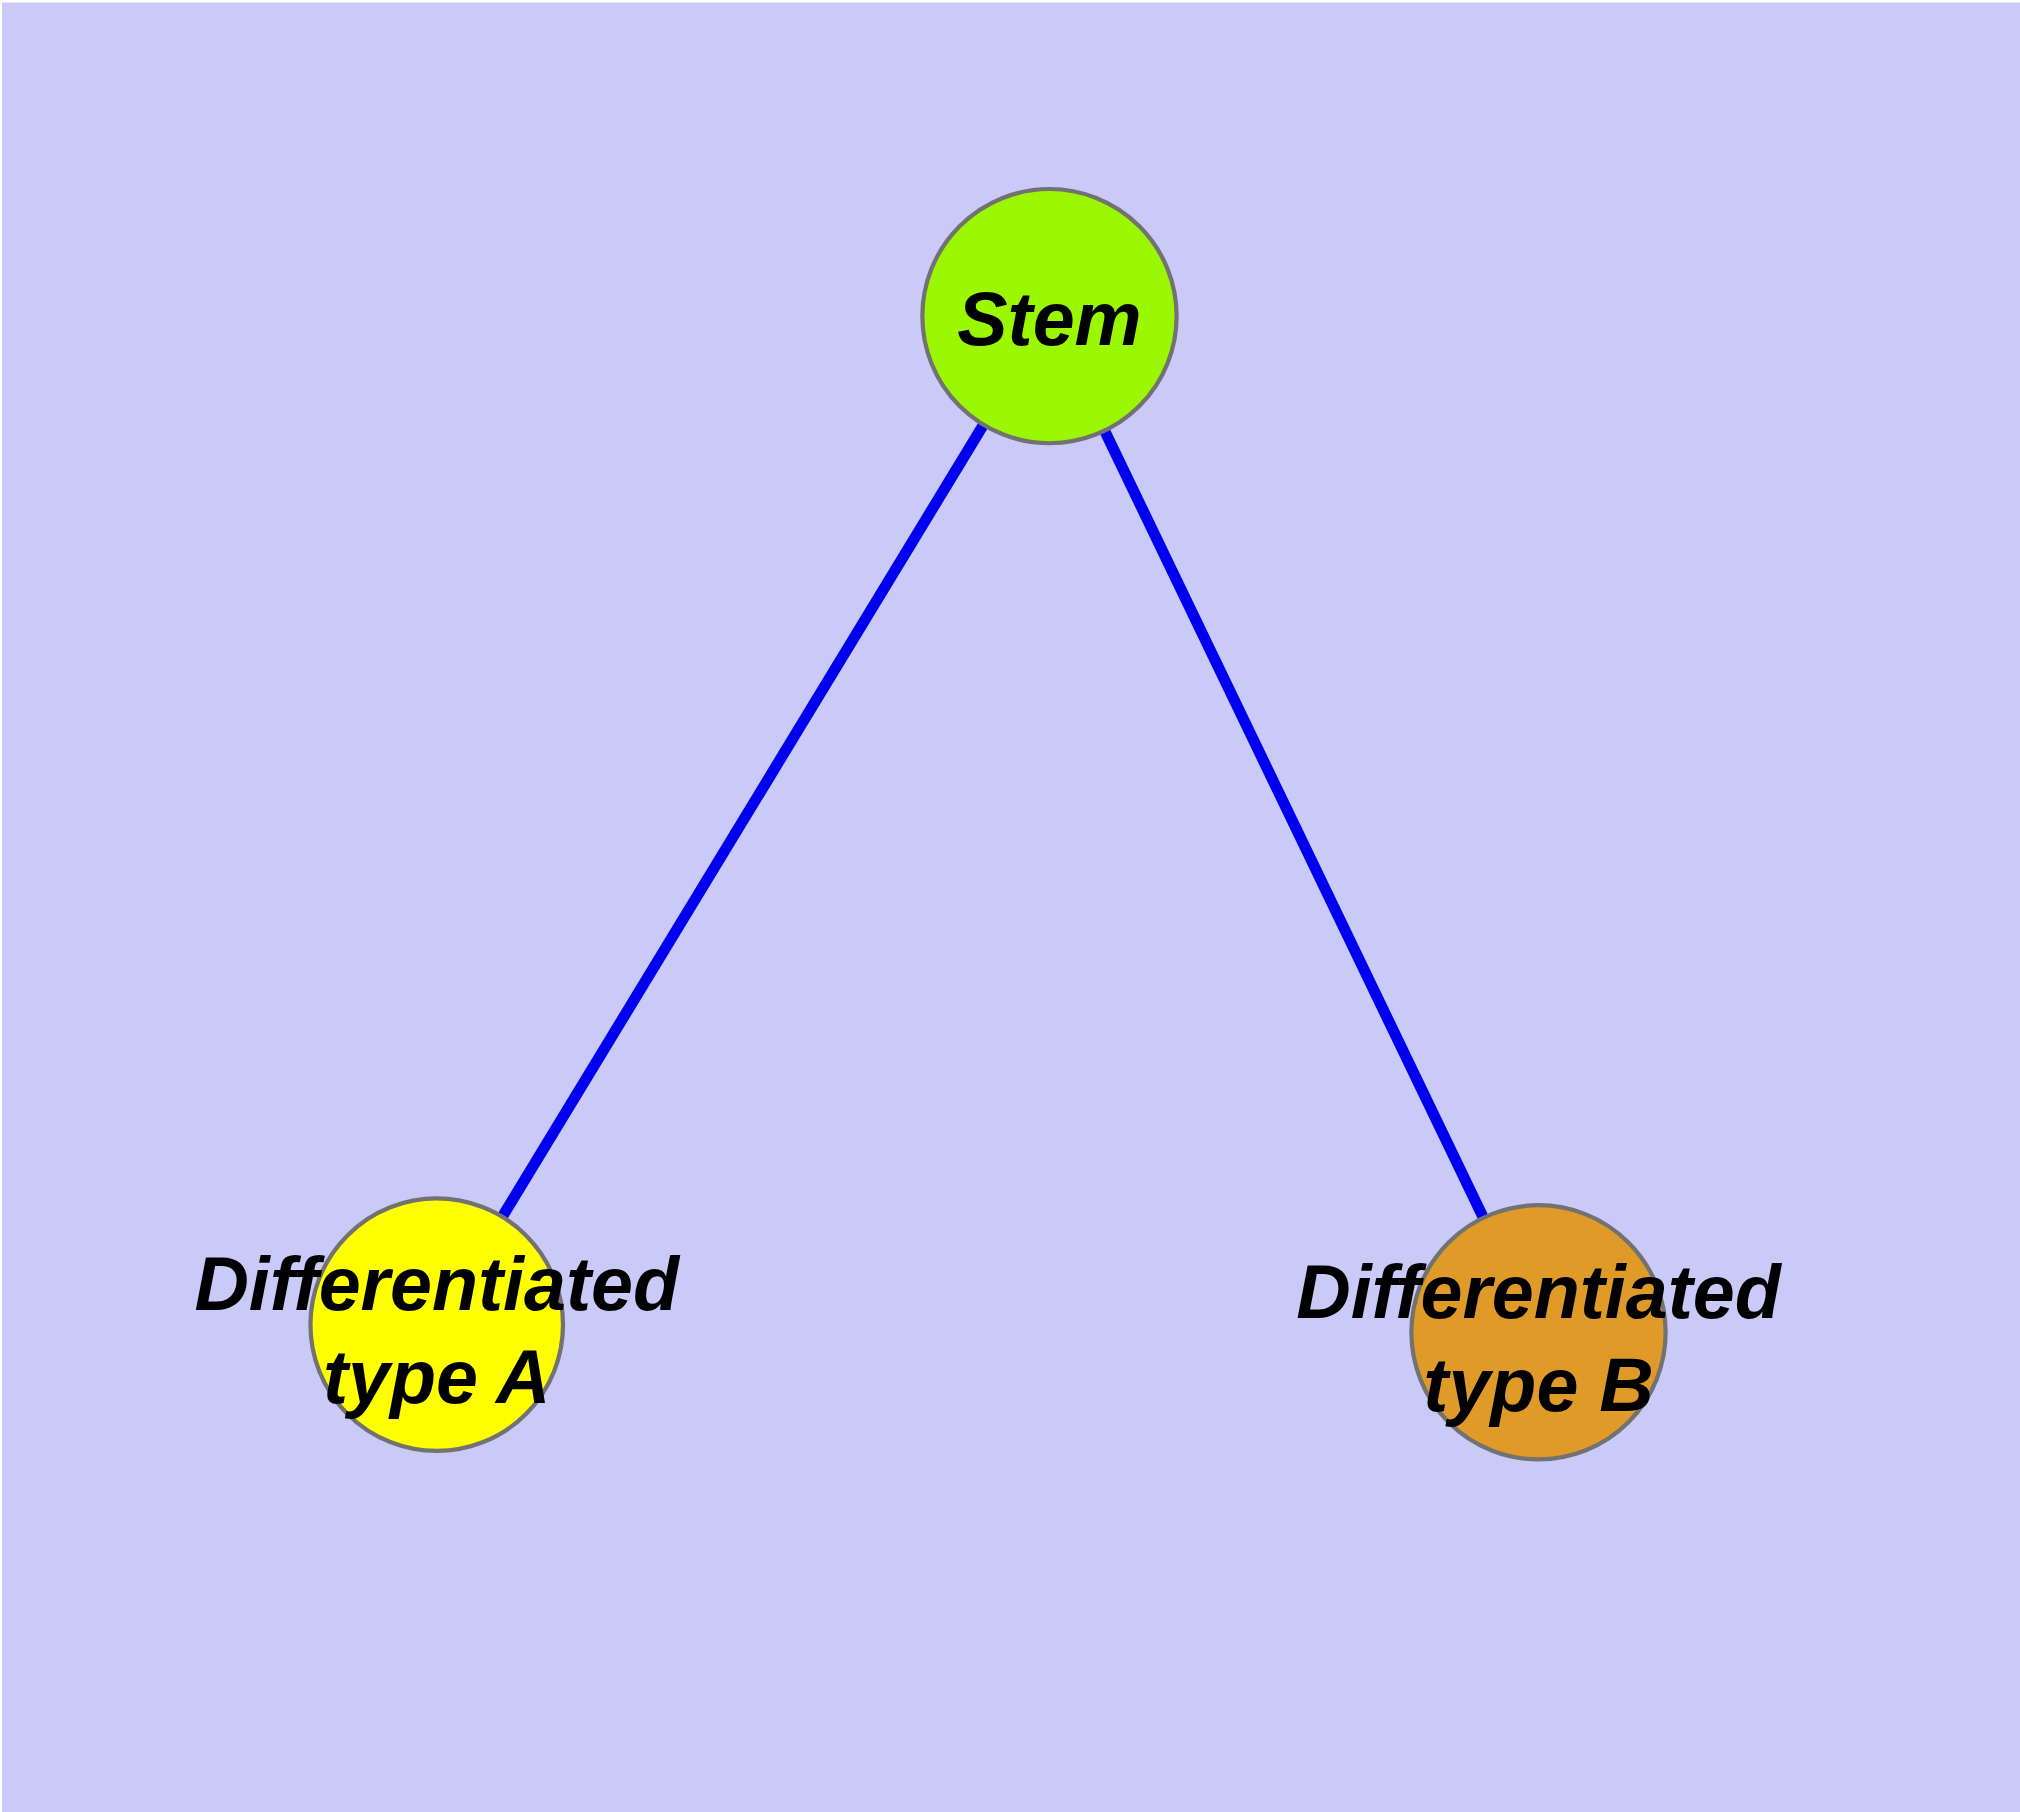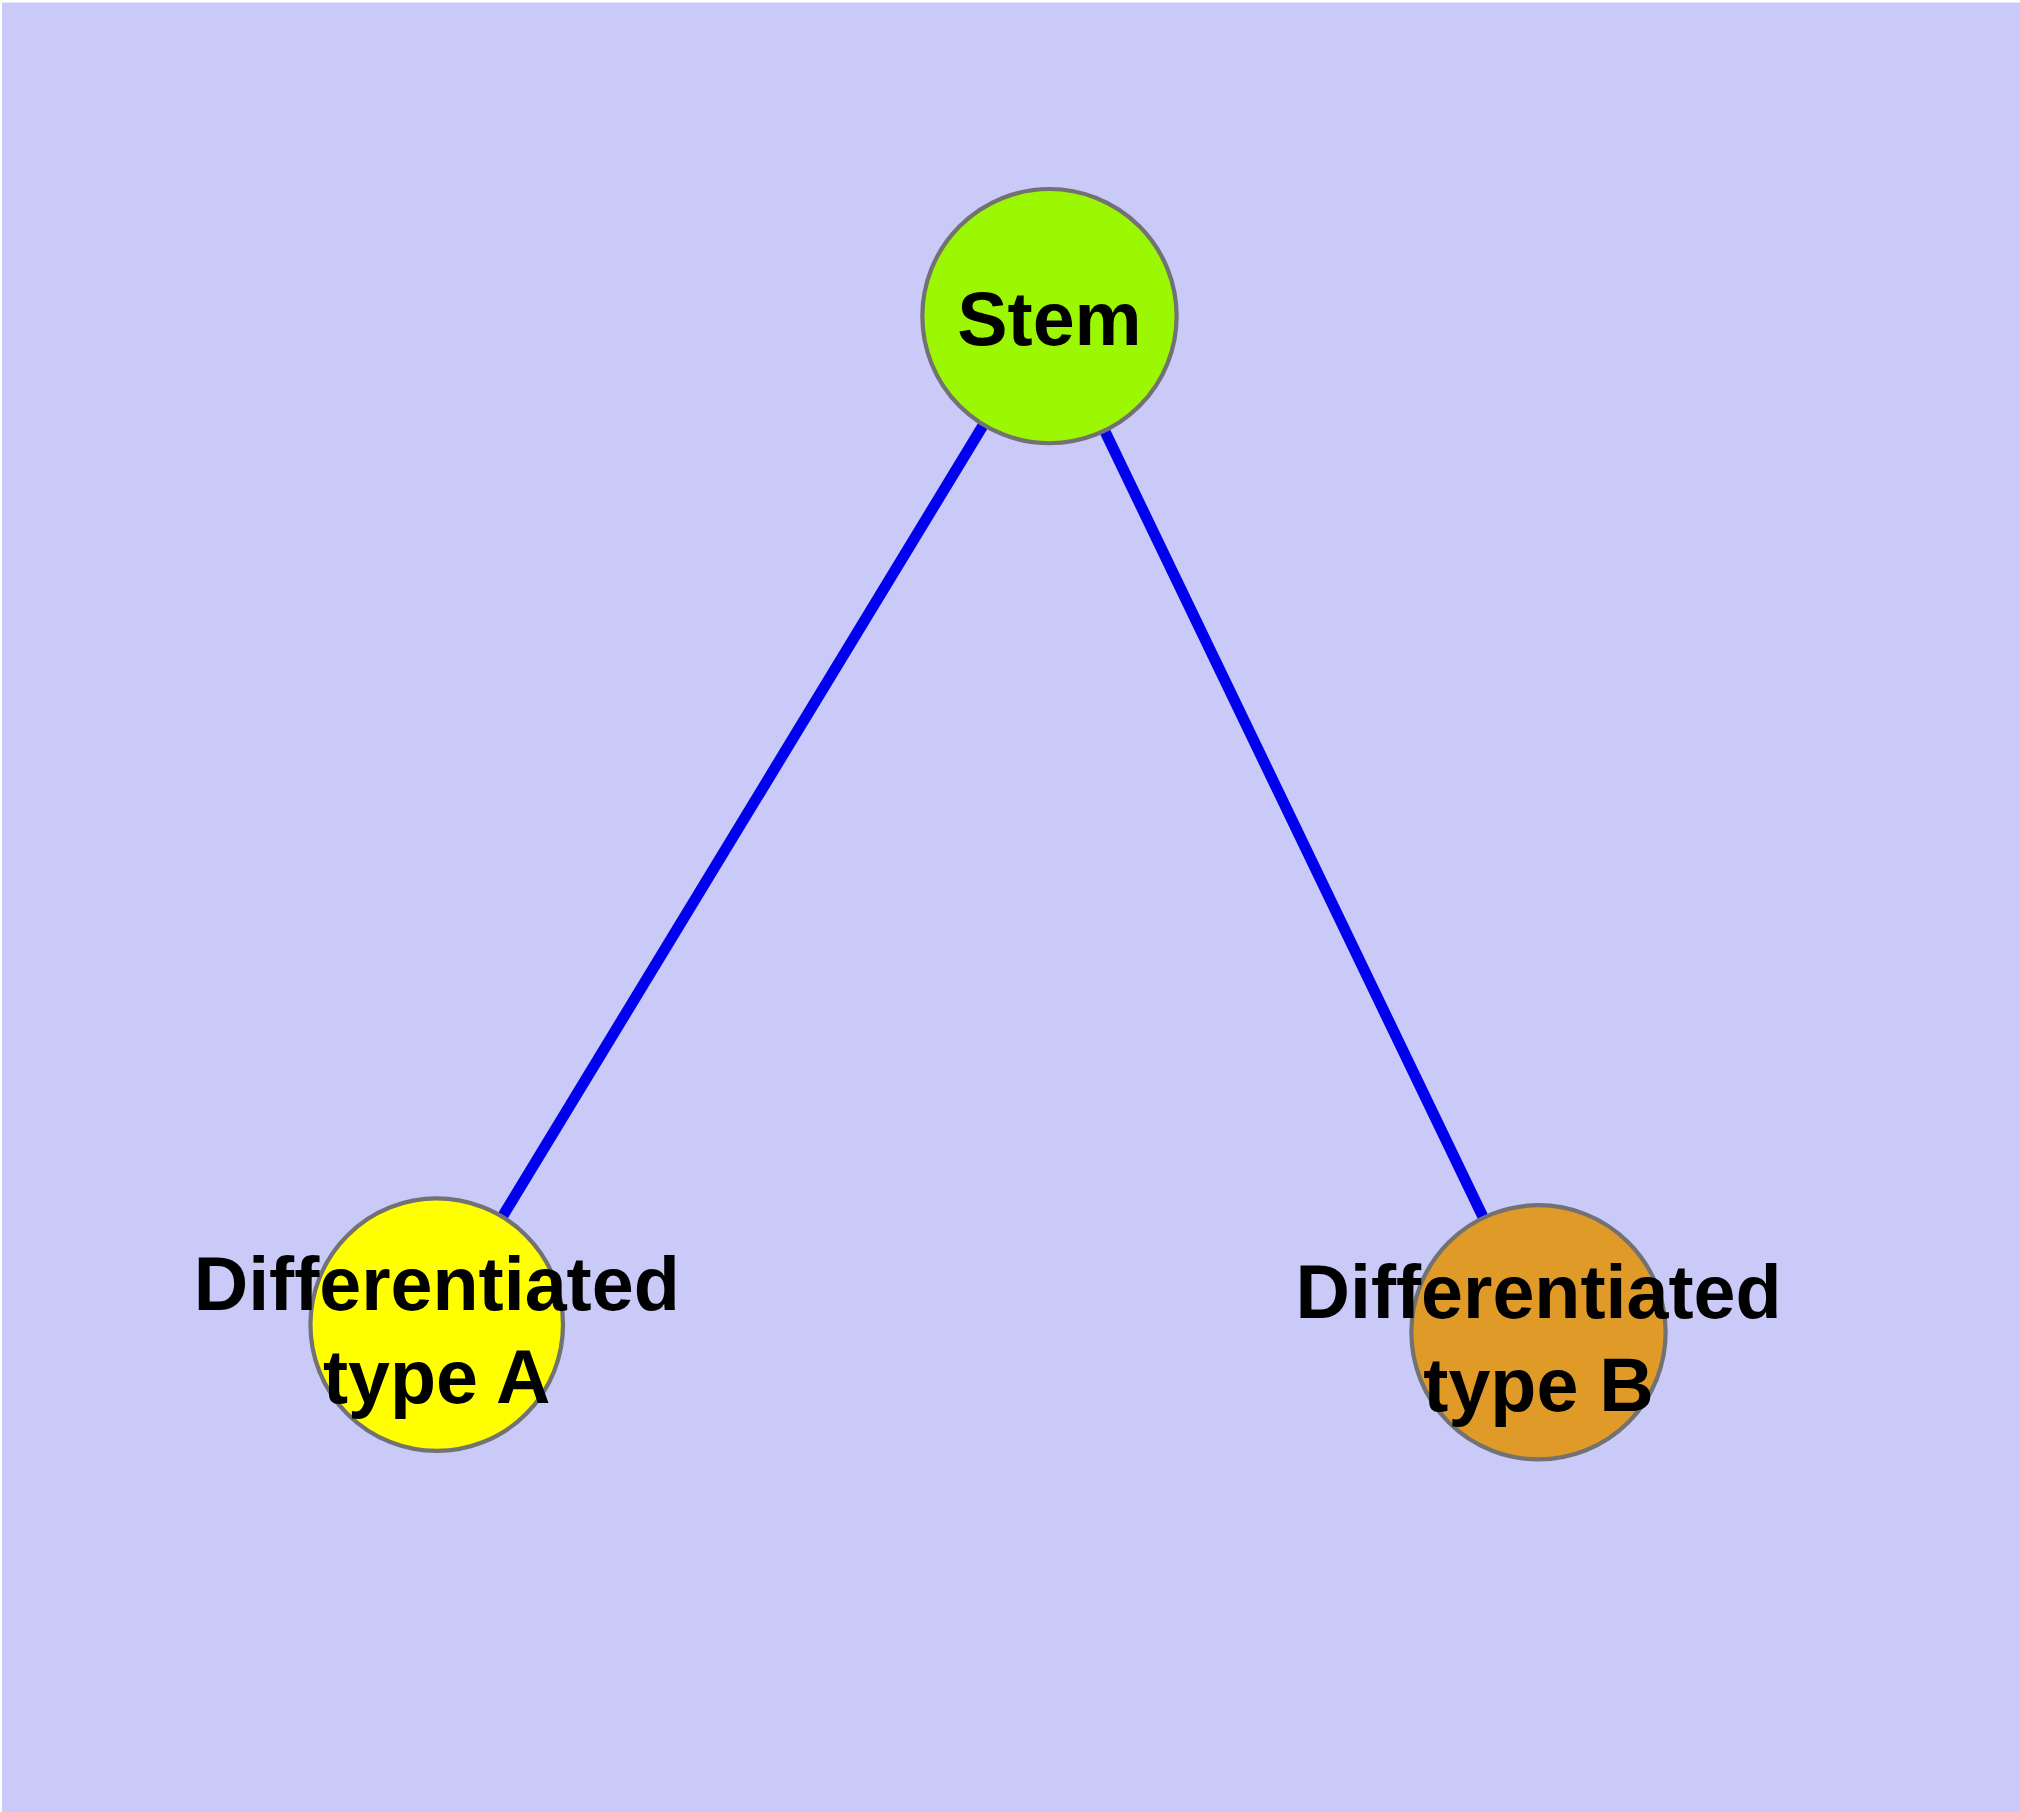--- a/index.html
+++ b/index.html
@@ -7,20 +7,21 @@
     padding: 0;
     background: #ffffff;
   }
   #stage {
     position: relative;
     width: 2021px;
     height: 1812px;
     background: var(--frame-color, #ffffff);
     overflow: hidden;
     font-family: "Liberation Sans", sans-serif;
+    font-style: italic;
   }
   #graph-svg {
     position: absolute;
     left: 0;
     top: 0;
     width: 100%;
     height: 100%;
     display: block;
   }
   .edge {

